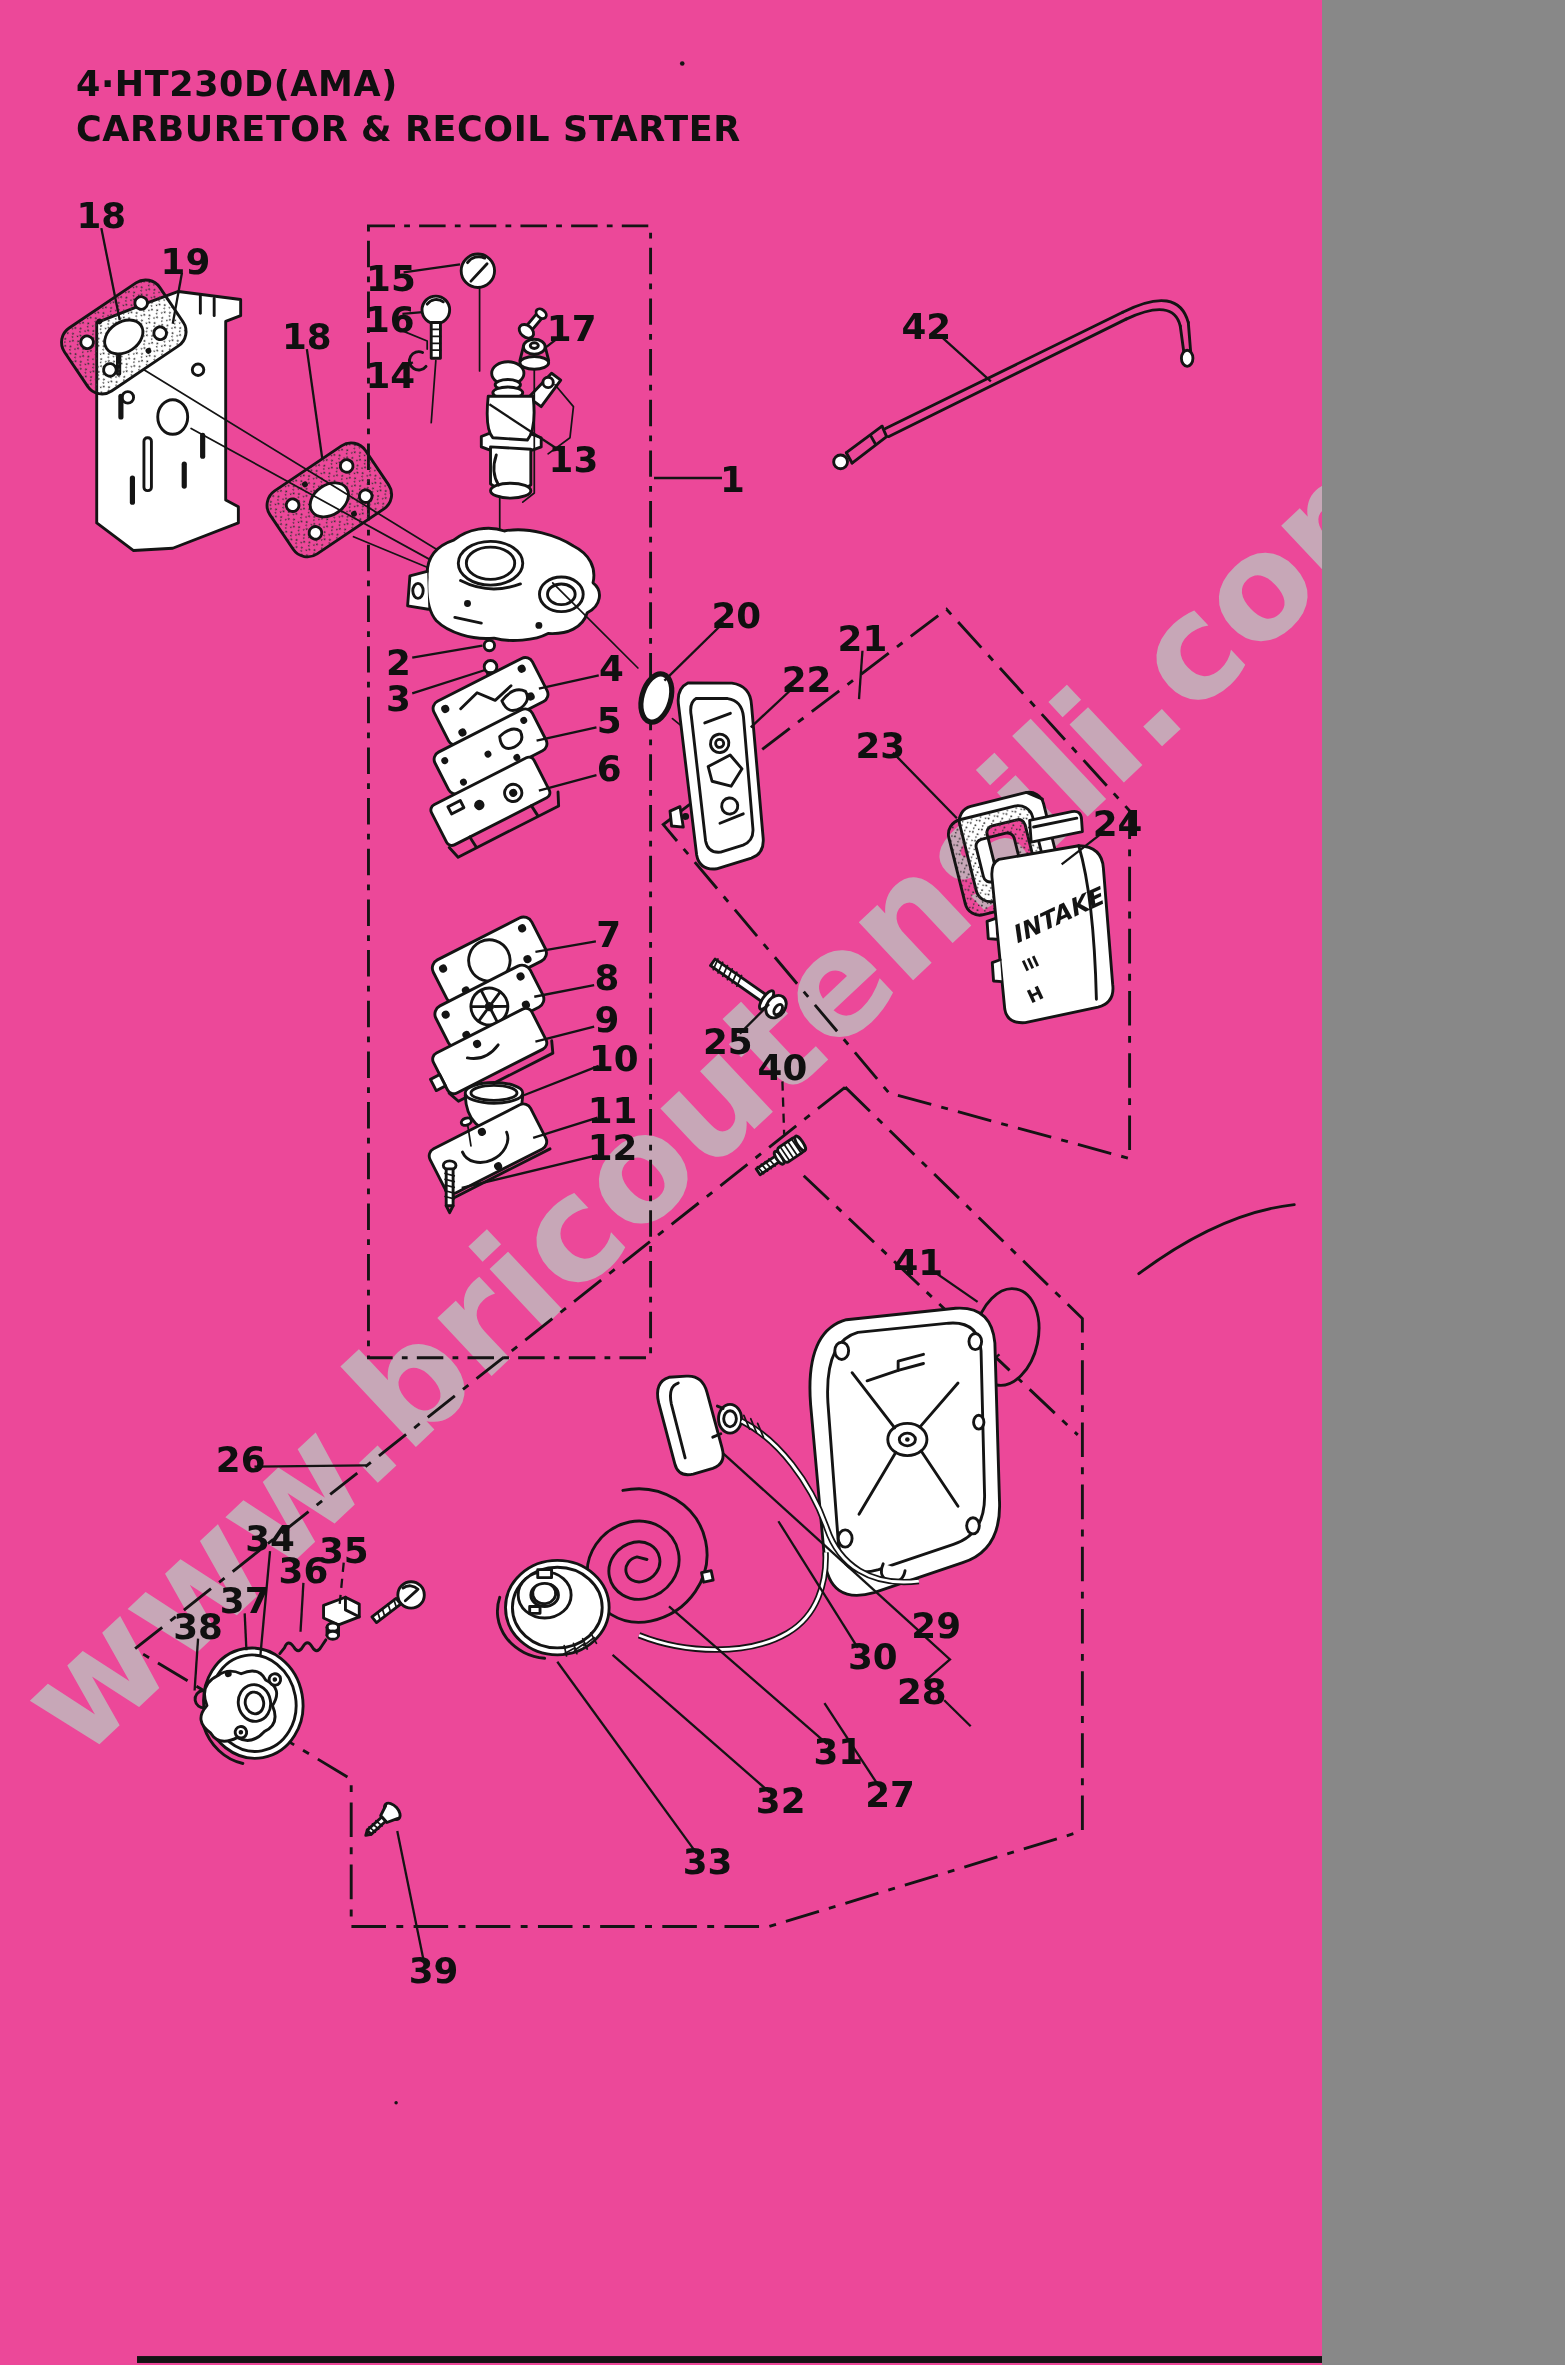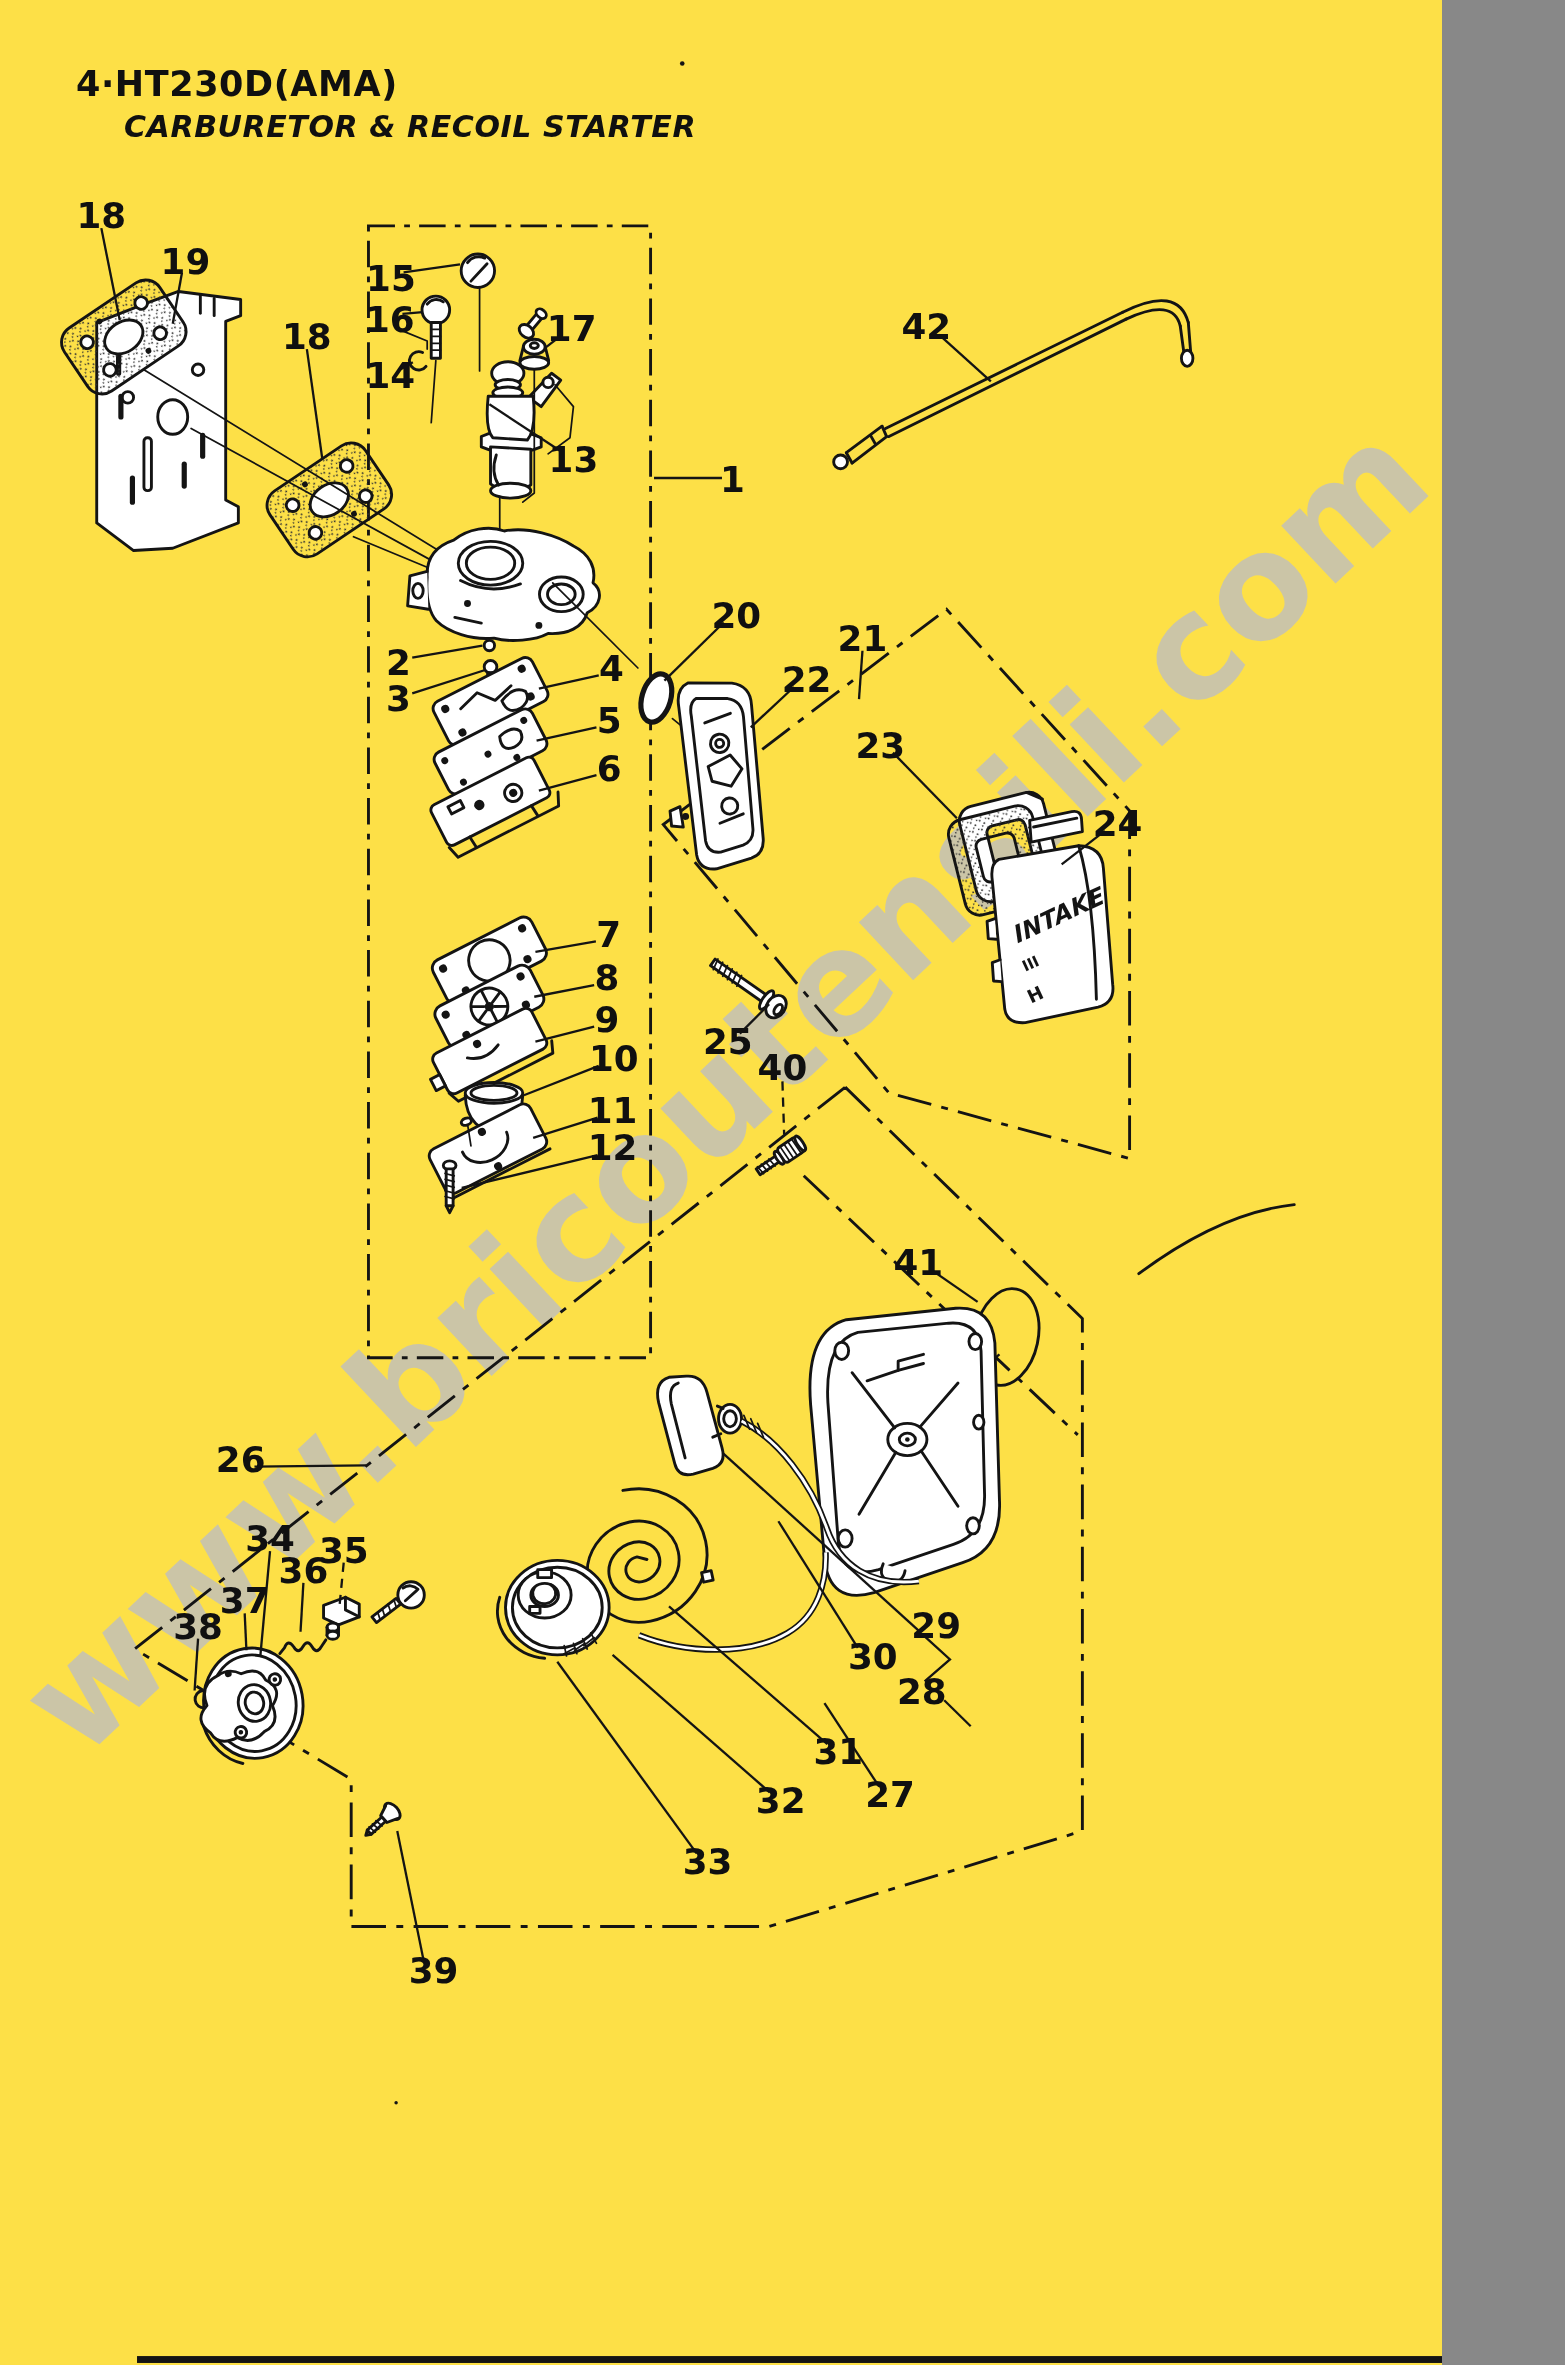--- a/index.html
+++ b/index.html
@@ -1,20 +1,20 @@
 <!DOCTYPE html>
 <html style="font-size:9.2px"><head>
 <meta charset="utf-8">
 <style>
   html,body{margin:0;padding:0;background:#888;}
-  #page{position:relative;width:1442px;height:2366px;background:#fde047;overflow:hidden;
+  #page{position:relative;width:1322px;height:2366px;background:#ec4899;overflow:hidden;
         font-family:"DejaVu Sans","Liberation Sans",sans-serif;}
   #titleblock{position:absolute;left:76px;top:64px;color:#101010;}
   #page-title{font-size:35px;font-weight:bold;letter-spacing:0.6px;}
-  #page-subtitle{font-size:30px;font-weight:bold;letter-spacing:0.6px;margin-left:48px;margin-top:4.6px;font-style:italic;}
+  #page-subtitle{font-size:35px;font-weight:bold;letter-spacing:0.6px;margin-top:4.6px;}
   svg{position:absolute;left:0;top:0;}
   .ln{fill:none;stroke:#141414;stroke-width:5;stroke-linecap:round;stroke-linejoin:round;}
   .thin{stroke-width:3;}
   .thick{stroke-width:9;}
   .wht{fill:#ffffff;}
   .blk{fill:#141414;stroke:none;}
   .stip{fill:url(#stipple);}
   .dashbox{fill:none;stroke:#141414;stroke-width:5;stroke-dasharray:46 16 10 16;}
   .dashdot{fill:none;stroke:#141414;stroke-width:5;stroke-dasharray:60 18 12 18;}
   .leader{fill:none;stroke:#141414;stroke-width:4;}

